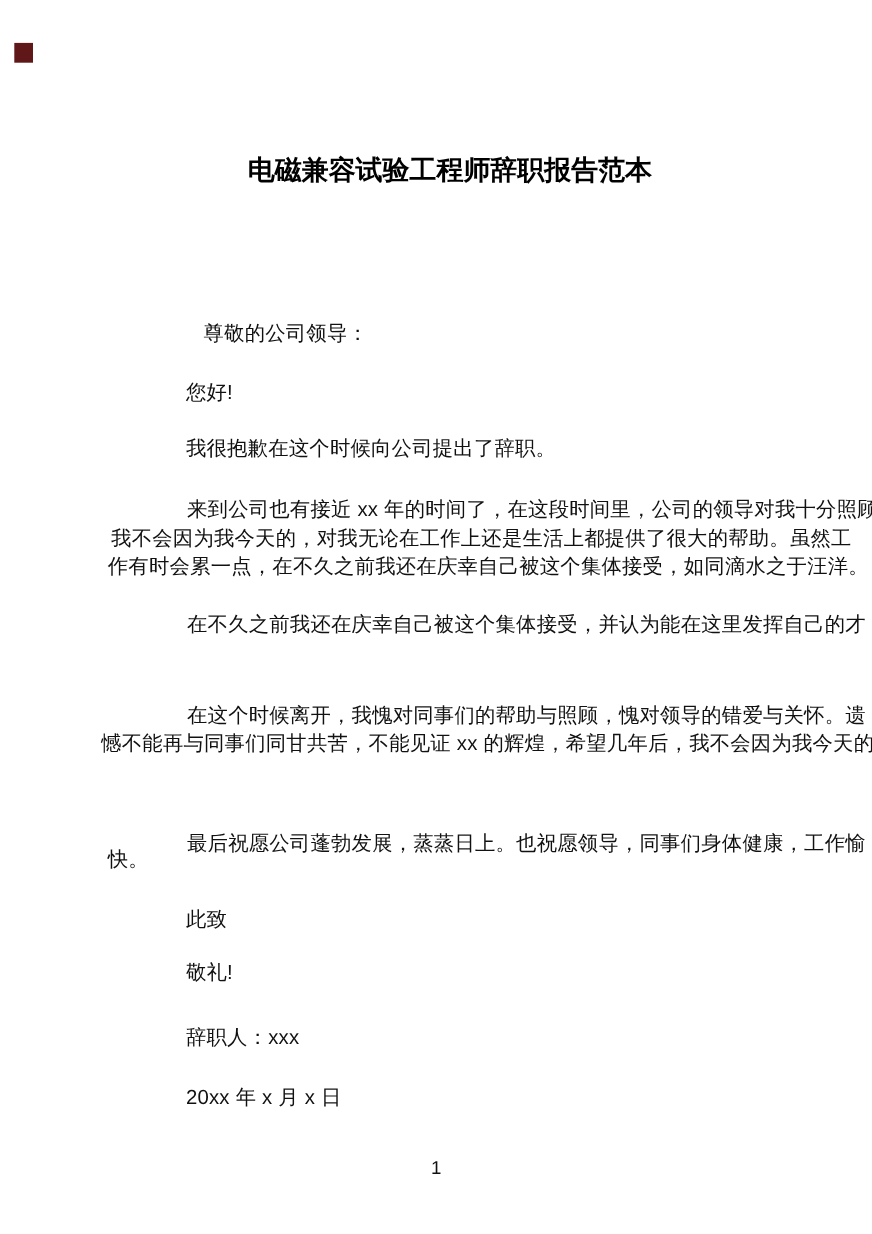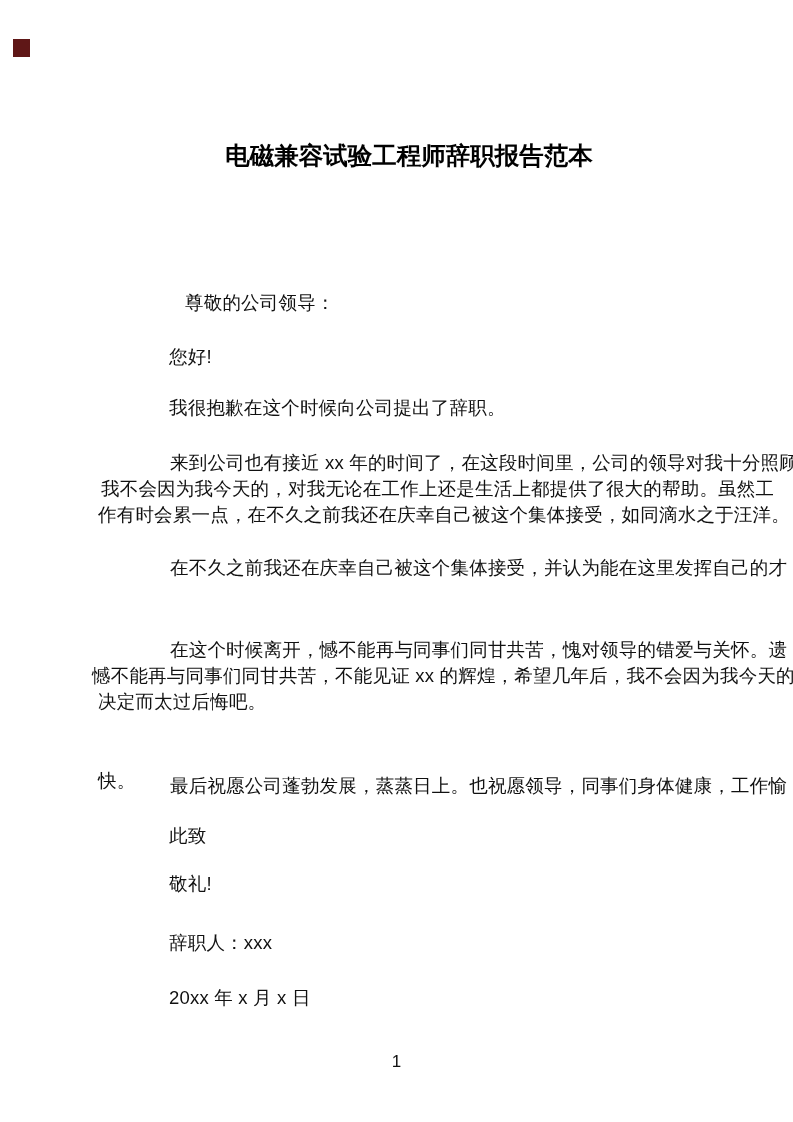--- a/index.html
+++ b/index.html
@@ -69,25 +69,24 @@
   <div class="line" style="left:185px; top:291px;">尊敬的公司领导：</div>
   <div class="line" style="left:169px; top:345px;">您好!</div>
   <div class="line" style="left:169px; top:396px;">我很抱歉在这个时候向公司提出了辞职。</div>
 
   <div class="line" style="left:170px; top:451px;">来到公司也有接近 xx 年的时间了，在这段时间里，公司的领导对我十分照顾，</div>
   <div class="line" style="left:101px; top:477px;">我不会因为我今天的，对我无论在工作上还是生活上都提供了很大的帮助。虽然工</div>
   <div class="line" style="left:98px;  top:503px;">作有时会累一点，在不久之前我还在庆幸自己被这个集体接受，如同滴水之于汪洋。</div>
 
   <div class="line" style="left:170px; top:556px;">在不久之前我还在庆幸自己被这个集体接受，并认为能在这里发挥自己的才</div>
 
-  <div class="line" style="left:170px; top:638px;">在这个时候离开，憾不能再与同事们同甘共苦，愧对领导的错爱与关怀。遗</div>
+  <div class="line" style="left:170px; top:638px;">在这个时候离开，我愧对同事们的帮助与照顾，愧对领导的错爱与关怀。遗</div>
   <div class="line" style="left:92px;  top:664px;">憾不能再与同事们同甘共苦，不能见证 xx 的辉煌，希望几年后，我不会因为我今天的</div>
-  <div class="line" style="left:98px;  top:690px;">决定而太过后悔吧。</div>
 
-  <div class="line" style="left:170px; top:774px;">最后祝愿公司蓬勃发展，蒸蒸日上。也祝愿领导，同事们身体健康，工作愉</div>
+  <div class="line" style="left:170px; top:757px;font-family:Liberation Mono, monospace;">最后祝愿公司蓬勃发展，蒸蒸日上。也祝愿领导，同事们身体健康，工作愉</div>
   <div class="line" style="left:98px;  top:769px;">快。</div>
 
   <div class="line" style="left:169px; top:824px;">此致</div>
   <div class="line" style="left:169px; top:872px;text-align:right;">敬礼!</div>
   <div class="line" style="left:169px; top:931px;">辞职人：xxx</div>
   <div class="line" style="left:169px; top:986px;">20xx 年 x 月 x 日</div>
 
   <div class="page-number">1</div>
 
 </div>

